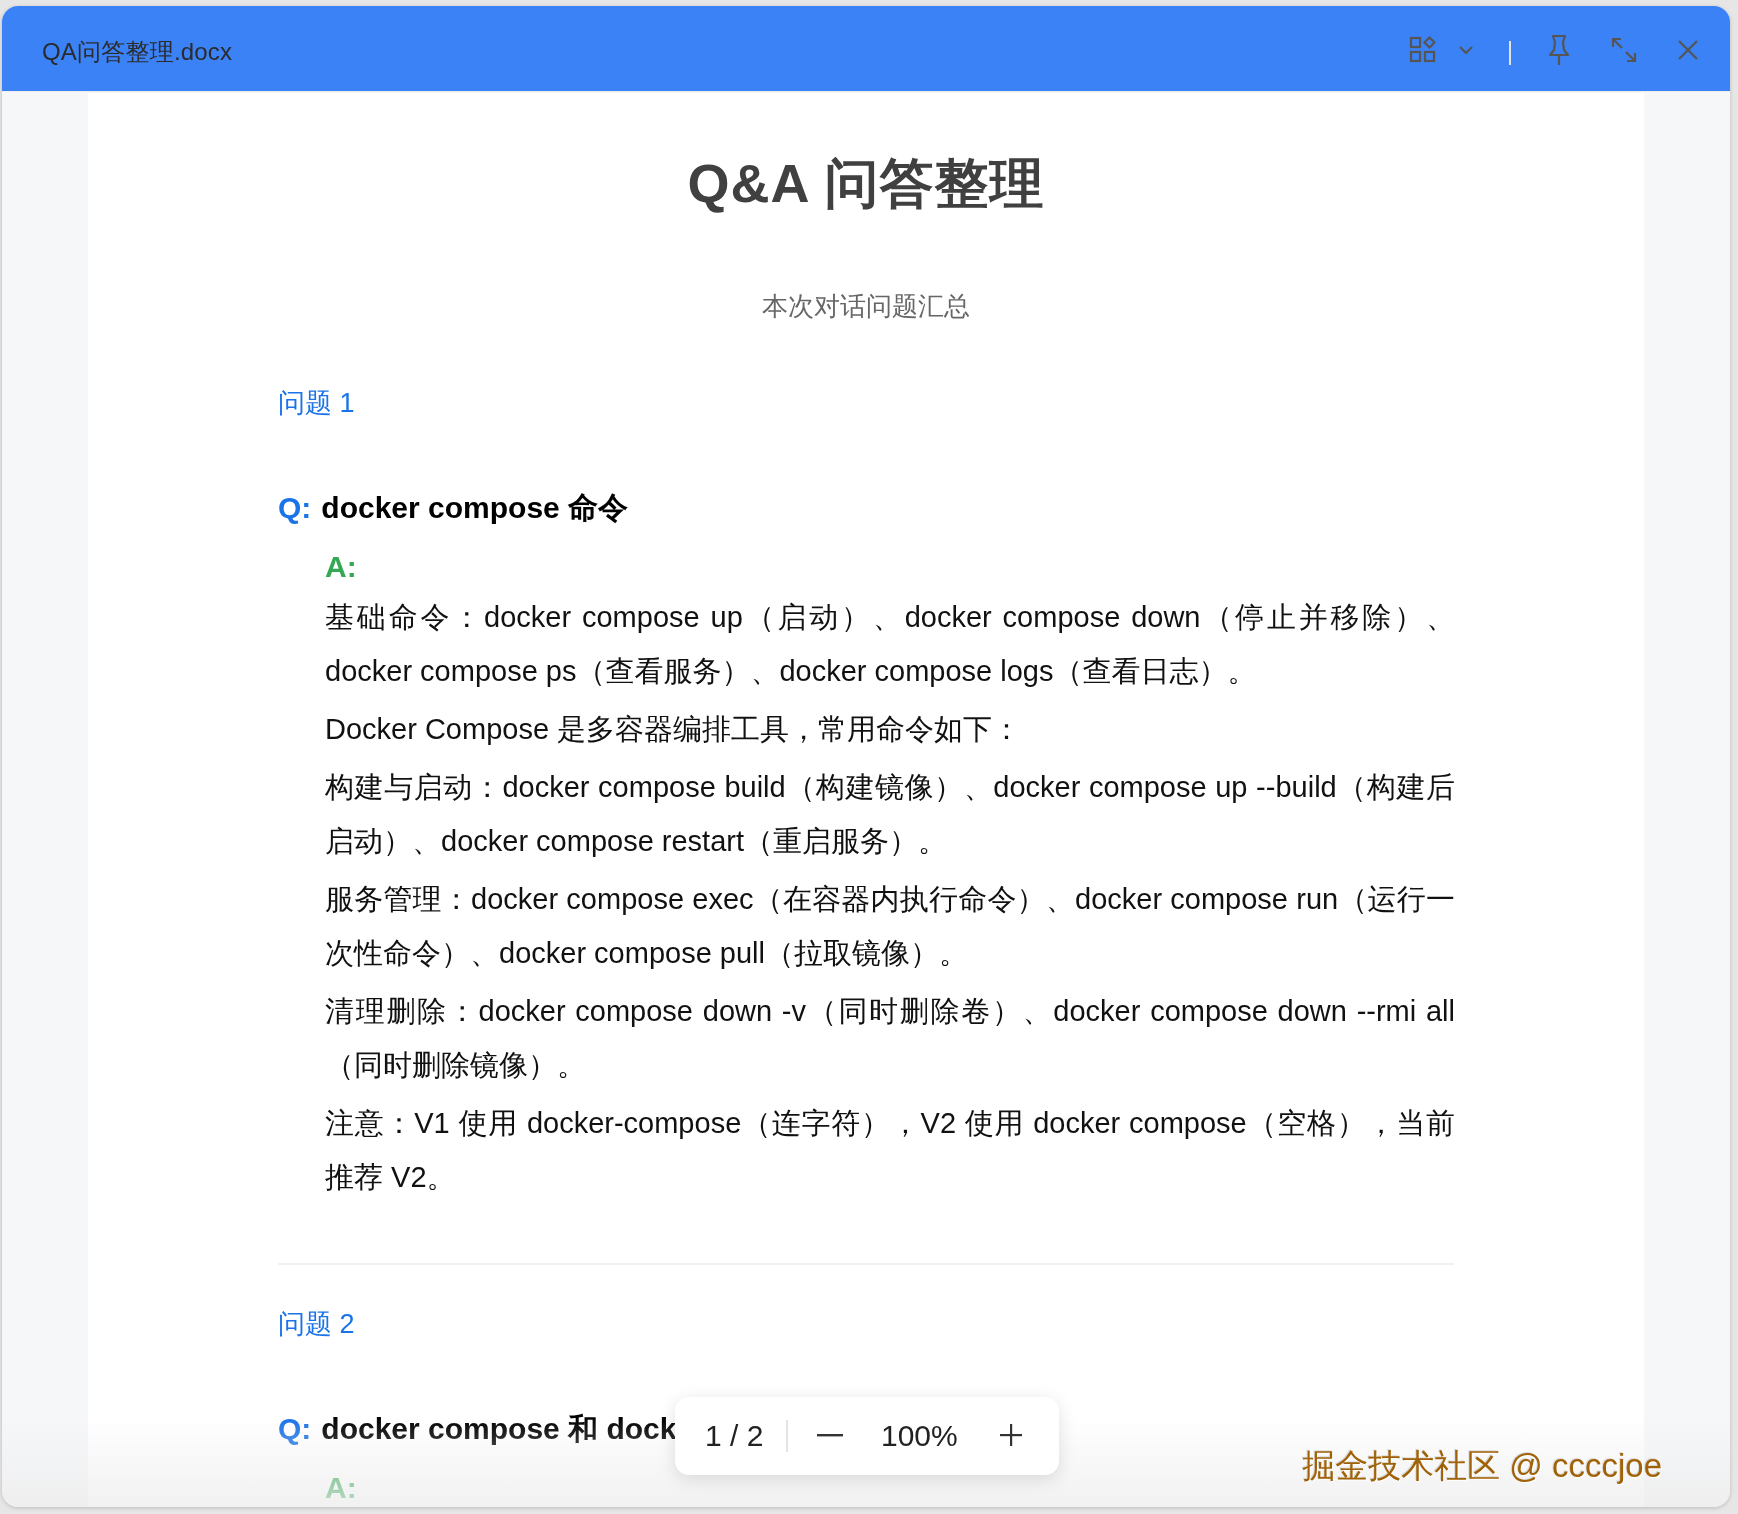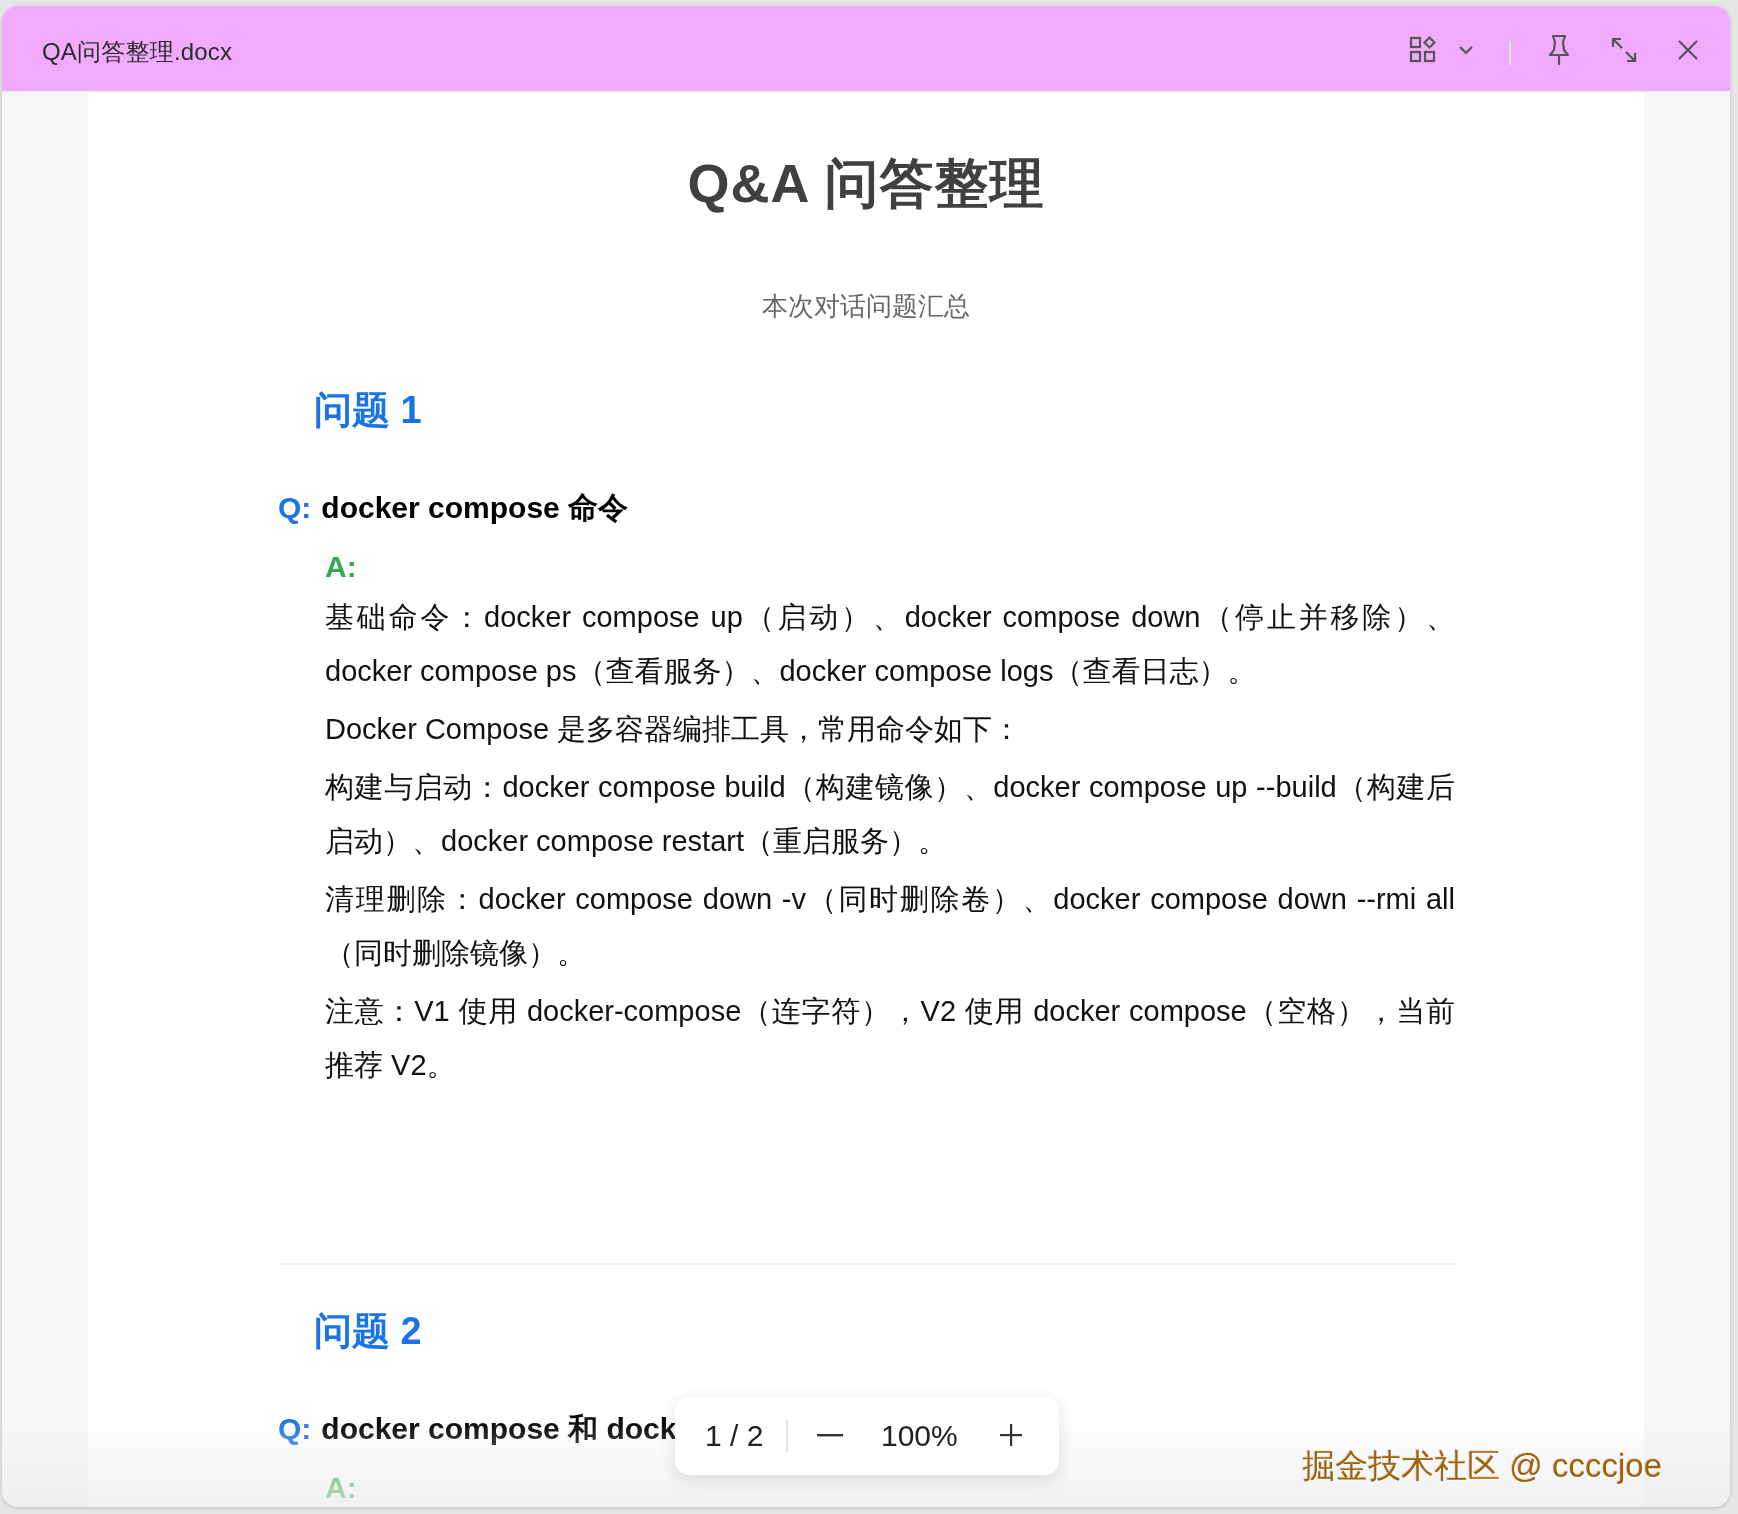--- a/index.html
+++ b/index.html
@@ -13,21 +13,21 @@
     position: absolute;
     left: 2px; top: 6px;
     width: 1728px; height: 1501px;
     background: #f6f7f9;
     border-radius: 16px;
     overflow: hidden;
     box-shadow: 0 1px 4px rgba(0,0,0,0.18);
   }
   .titlebar {
     position: absolute; left: 0; top: 0; right: 0; height: 86px;
-    background: #f0abfc;
+    background: #3b82f6;
     border-bottom: 1px solid #ececec;
     display: flex; align-items: center;
   }
   .doc-name {
     position: absolute; left: 40px; top: 30px;
     font-size: 24px; color: #2b2b2b; letter-spacing: 0.2px;
   }
   .tb-icon {
     position: absolute; top: 28px; width: 32px; height: 32px;
     display: flex; align-items: center; justify-content: center;
@@ -51,21 +51,21 @@
     font-size: 54px; font-weight: 700; color: #404040;
     letter-spacing: 1px;
   }
   .doc-subtitle {
     position: absolute; left: 0; right: 0; top: 196px;
     text-align: center;
     font-size: 26px; color: #666666;
   }
   .section-h {
     position: absolute; left: 190px;
-    font-size: 38px; font-weight: 700; color: #1a73e8; margin-left: 36px;
+    font-size: 27px; font-weight: 400; color: #1a73e8;
   }
   .q-line {
     position: absolute; left: 190px;
     font-size: 30px; font-weight: 700; color: #000;
     white-space: nowrap;
   }
   .q-line .q-label { color: #1a73e8; margin-right: 10px; }
   .a-label {
     position: absolute; left: 237px;
     font-size: 30px; font-weight: 700; color: #34a853;
@@ -154,20 +154,21 @@
 
       <div class="section-h" style="top:292px;">问题 1</div>
       <div class="q-line" style="top:395px;">
         <span class="q-label">Q:</span><span>docker compose 命令</span>
       </div>
       <div class="a-label" style="top:457px;">A:</div>
       <div class="answer" style="top:497px;">
         <p>基础命令：docker compose up（启动）、docker compose down（停止并移除）、docker compose ps（查看服务）、docker compose logs（查看日志）。</p>
         <p>Docker Compose 是多容器编排工具，常用命令如下：</p>
         <p>构建与启动：docker compose build（构建镜像）、docker compose up --build（构建后启动）、docker compose restart（重启服务）。</p>
+        <p>服务管理：docker compose exec（在容器内执行命令）、docker compose run（运行一次性命令）、docker compose pull（拉取镜像）。</p>
         <p>清理删除：docker compose down -v（同时删除卷）、docker compose down --rmi all（同时删除镜像）。</p>
         <p>注意：V1 使用 docker-compose（连字符），V2 使用 docker compose（空格），当前推荐 V2。</p>
       </div>
 
       <div class="divider"></div>
 
       <div class="section-h" style="top:1213px;">问题 2</div>
       <div class="q-line" style="top:1316px;">
         <span class="q-label">Q:</span><span>docker compose 和 docker-compose 的异同</span>
       </div>

